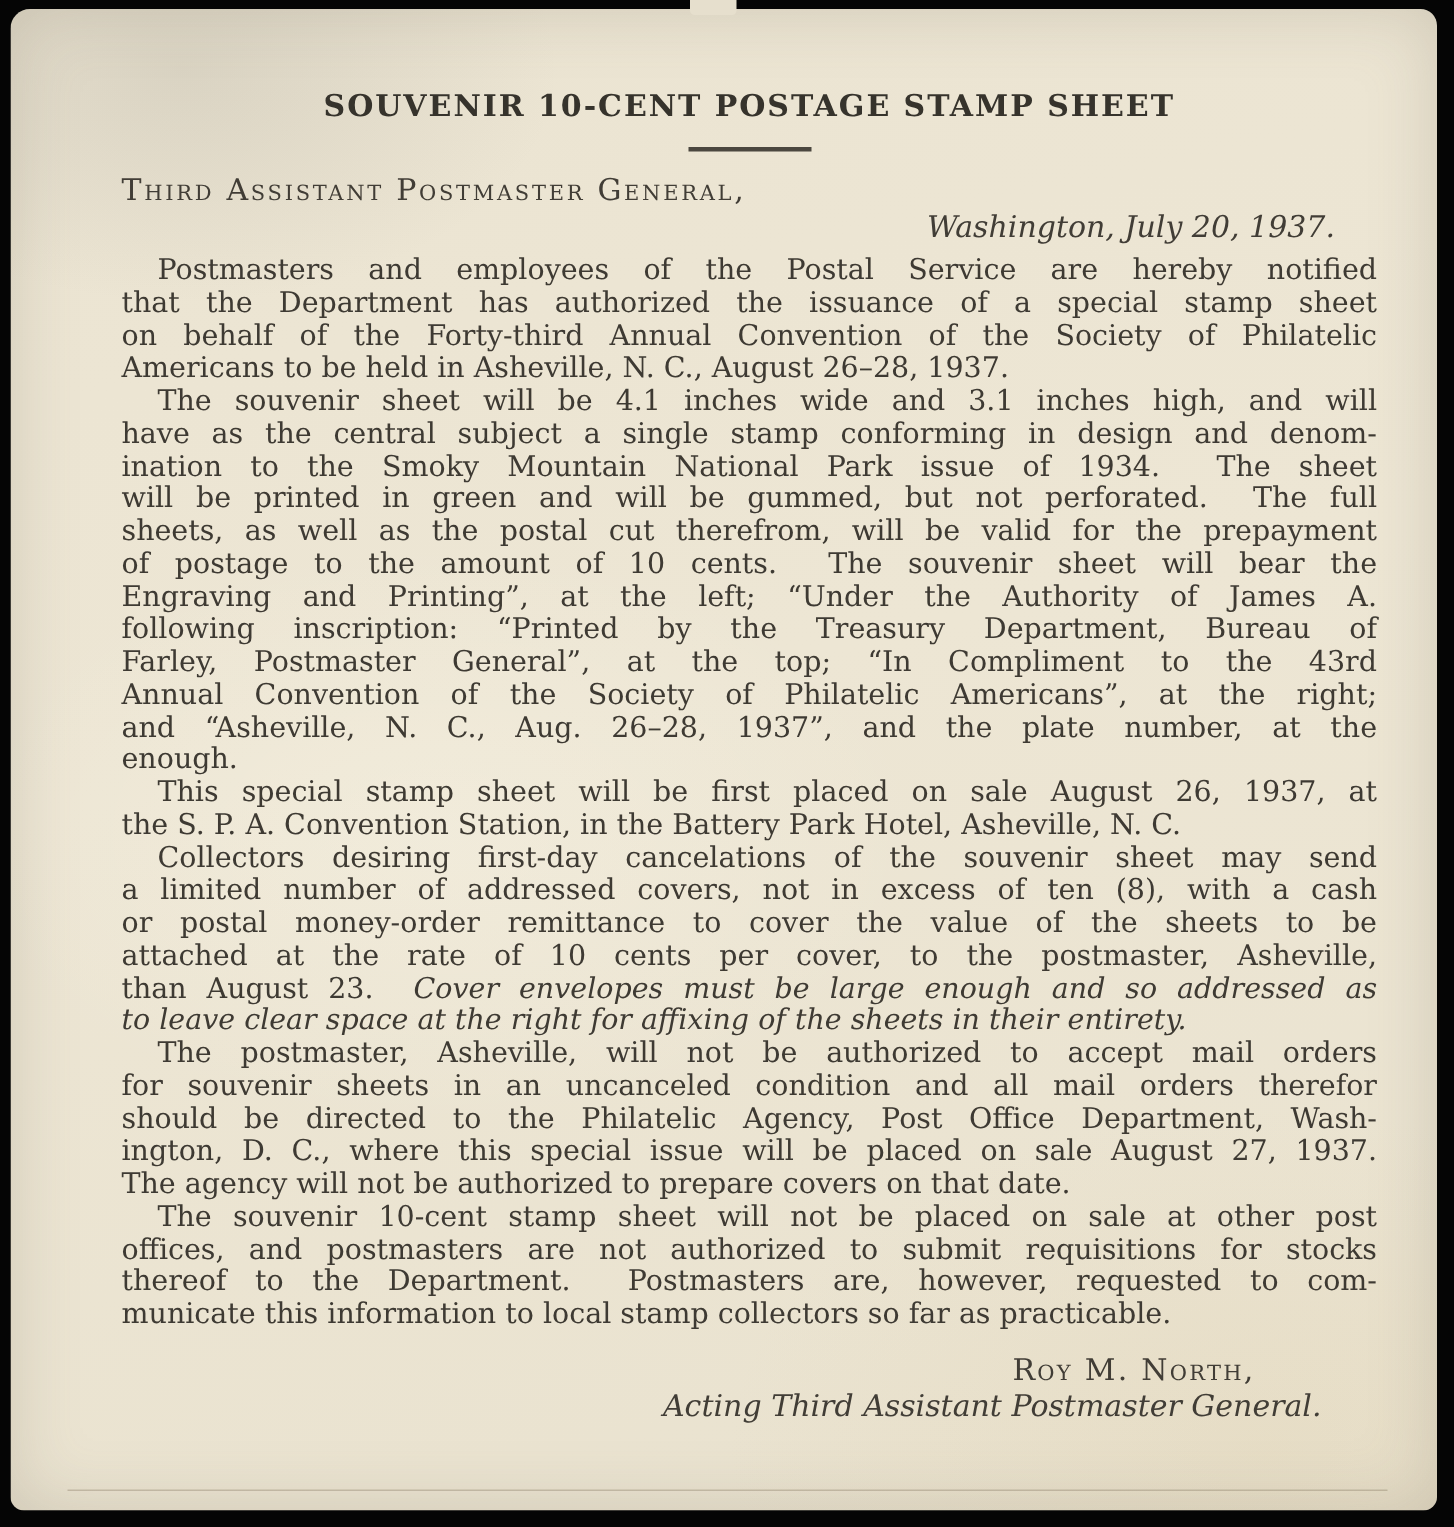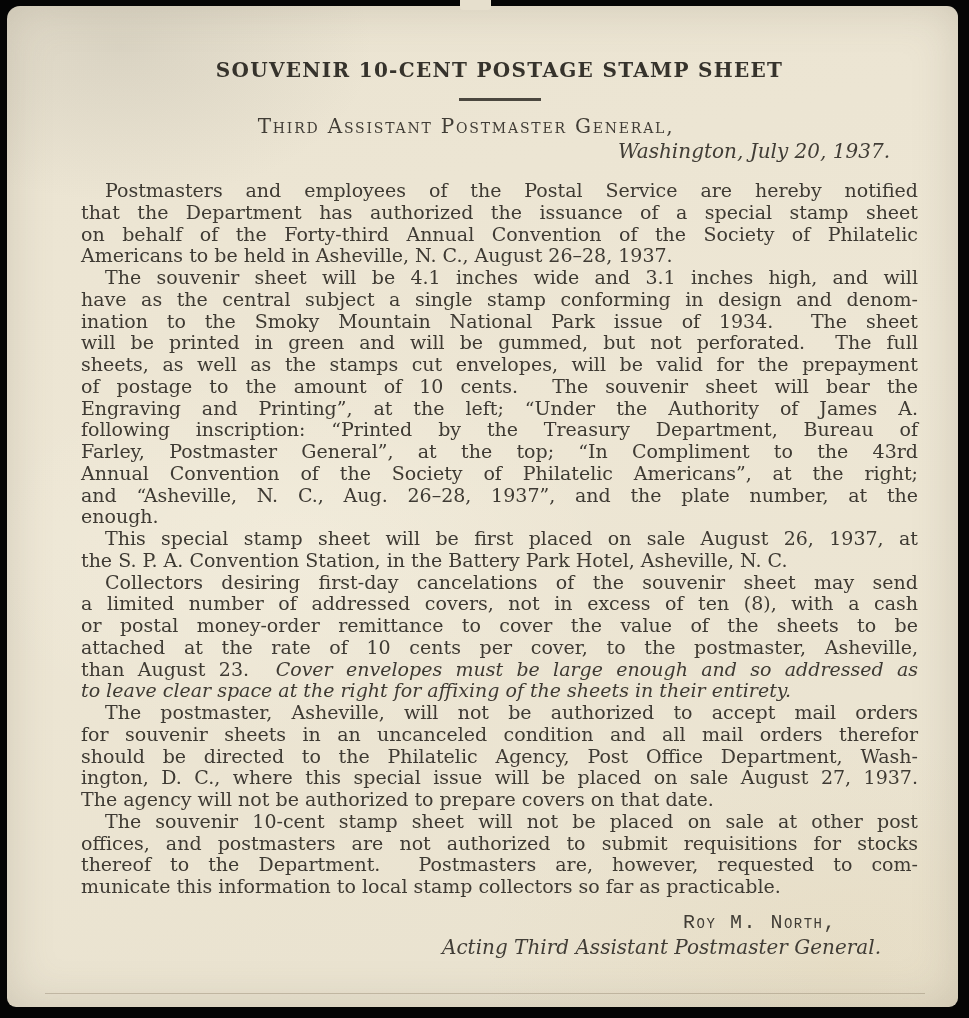--- a/index.html
+++ b/index.html
@@ -63,38 +63,38 @@
     letter-spacing: 1.3px;
     color: #36332c;
   }
   .title-rule {
     width: 82px;
     height: 3px;
     background: #4b473f;
     margin: 16px auto 13px auto;
   }
   .office-line {
-    text-align: center;
+    text-align: left;
     padding-right: 67px;
     font-variant: small-caps;
     font-size: 20px;
     line-height: 25px;
     letter-spacing: 1.8px;
     color: #413d36;
   }
   .date-line {
     text-align: right;
     padding-right: 28px;
     font-style: italic;
     font-size: 20px;
     line-height: 25px;
     color: #413d36;
   }
   .body-block {
-    margin-top: 16px;
+    margin-top: 6px;
   }
   .para { margin: 0; }
   .line {
     font-size: 19px;
     line-height: 21.75px;
     text-align: justify;
     text-align-last: justify;
     color: #3e3a33;
   }
   .line.first { text-indent: 24px; }
@@ -104,21 +104,20 @@
     margin-top: 13px;
   }
   .sig-name {
     text-align: right;
     padding-right: 81px;
     font-variant: small-caps;
     font-size: 20px;
     line-height: 24px;
     letter-spacing: 1.5px;
     color: #413d36;
-    font-family: Liberation Mono, monospace;
   }
   .sig-title {
     text-align: right;
     padding-right: 37px;
     font-style: italic;
     font-size: 20px;
     line-height: 24px;
     color: #413d36;
   }
 </style>
@@ -143,21 +142,21 @@
             <div class="line first">Postmasters and employees of the Postal Service are hereby notified</div>
             <div class="line">that the Department has authorized the issuance of a special stamp sheet</div>
             <div class="line">on behalf of the Forty-third Annual Convention of the Society of Philatelic</div>
             <div class="line last">Americans to be held in Asheville, N. C., August 26–28, 1937.</div>
           </div>
           <div class="para">
             <div class="line first">The souvenir sheet will be 4.1 inches wide and 3.1 inches high, and will</div>
             <div class="line">have as the central subject a single stamp conforming in design and denom-</div>
             <div class="line">ination to the Smoky Mountain National Park issue of 1934.&nbsp; The sheet</div>
             <div class="line">will be printed in green and will be gummed, but not perforated.&nbsp; The full</div>
-            <div class="line">sheets, as well as the stamps cut envelopes, will be valid for the prepayment</div>
+            <div class="line">sheets, as well as the postal cut therefrom, will be valid for the prepayment</div>
             <div class="line">of postage to the amount of 10 cents.&nbsp; The souvenir sheet will bear the</div>
             <div class="line">Engraving and Printing”, at the left; “Under the Authority of James A.</div>
             <div class="line">following inscription: “Printed by the Treasury Department, Bureau of</div>
             <div class="line">Farley, Postmaster General”, at the top; “In Compliment to the 43rd</div>
             <div class="line">Annual Convention of the Society of Philatelic Americans”, at the right;</div>
             <div class="line">and “Asheville, N. C., Aug. 26–28, 1937”, and the plate number, at the</div>
             <div class="line last">enough.</div>
           </div>
           <div class="para">
             <div class="line first">This special stamp sheet will be first placed on sale August 26, 1937, at</div>

